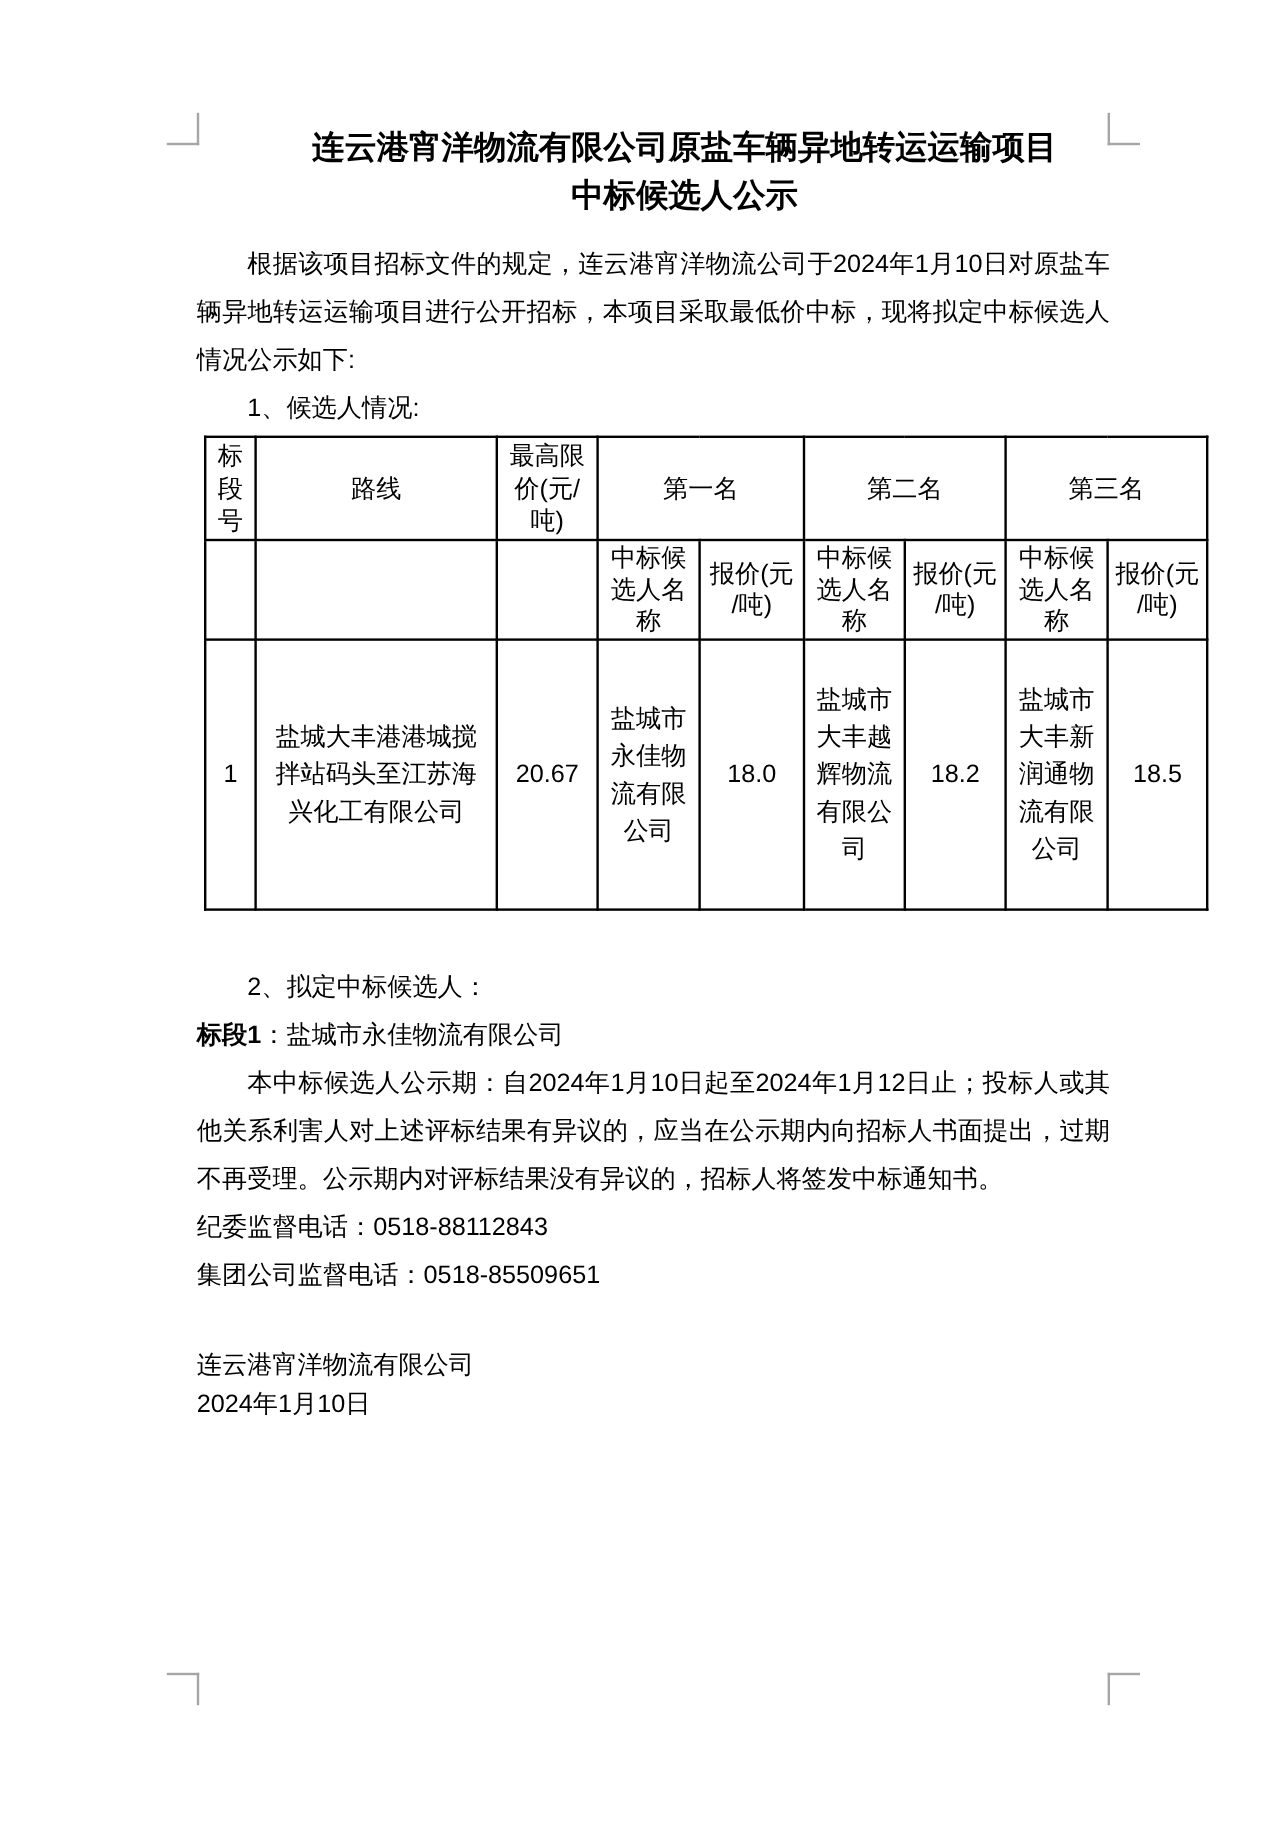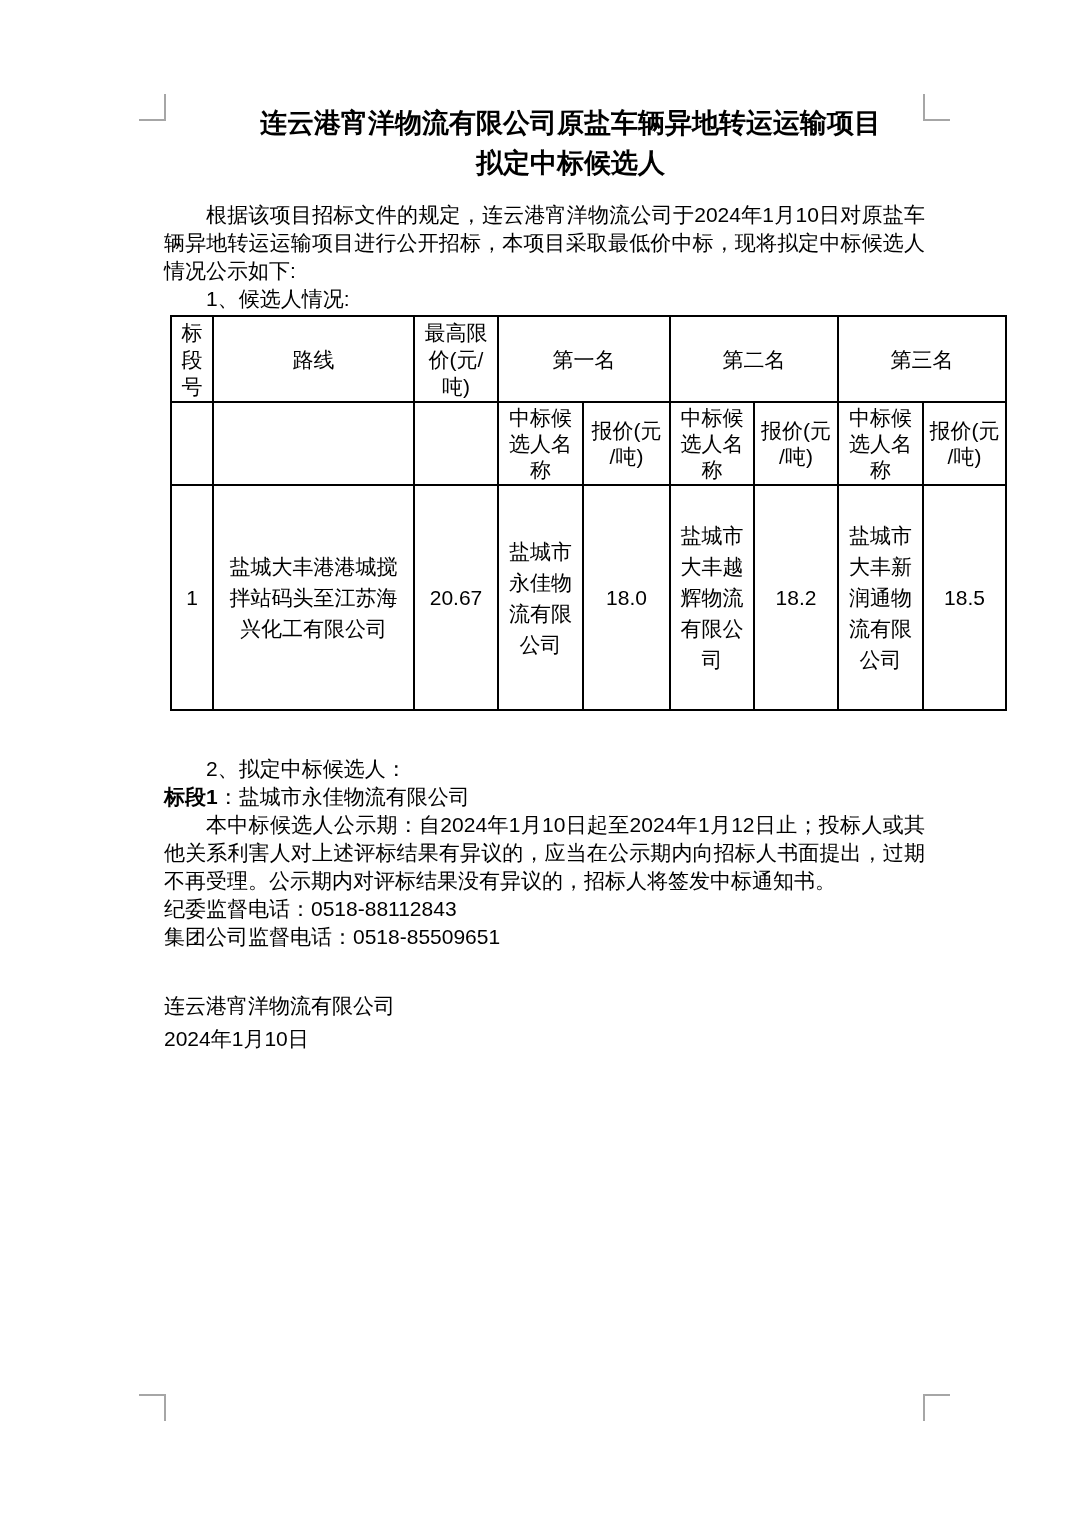--- a/index.html
+++ b/index.html
@@ -29,21 +29,21 @@
     font-size: 27px;
     font-weight: bold;
     line-height: 40px;
   }
   .title span { display: block; }
 
   .para {
     margin: 0 0 0 164px;
     width: 761px;
     font-size: 21px;
-    line-height: 28px;
+    line-height: 40px;
     text-align: justify;
   }
   .indent { text-indent: 2em; }
   .p-intro { margin-top: 18px; }
   .after-table { margin-top: 44px; }
   .bold { font-weight: bold; }
 
   table.candidates {
     border-collapse: collapse;
     table-layout: fixed;
@@ -76,21 +76,21 @@
 
 <div class="page">
 
   <div class="mark mark-tl"></div>
   <div class="mark mark-tr"></div>
   <div class="mark mark-bl"></div>
   <div class="mark mark-br"></div>
 
   <h1 class="title">
     <span>连云港宵洋物流有限公司原盐车辆异地转运运输项目</span>
-    <span>拟定中标候选人</span>
+    <span>中标候选人公示</span>
   </h1>
 
   <p class="para indent p-intro">根据该项目招标文件的规定，连云港宵洋物流公司于2024年1月10日对原盐车辆异地转运运输项目进行公开招标，本项目采取最低价中标，现将拟定中标候选人情况公示如下:</p>
 
   <p class="para indent">1、候选人情况:</p>
 
   <table class="candidates">
     <colgroup>
       <col style="width:42px">
         <col style="width:201px">

